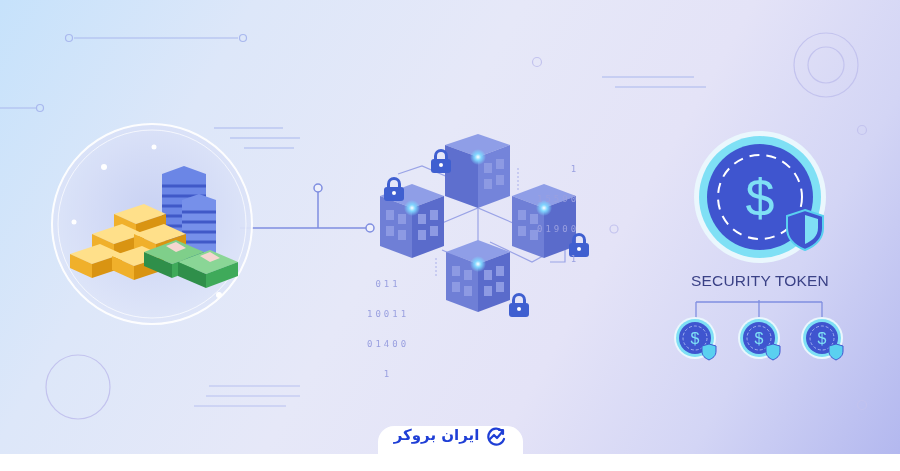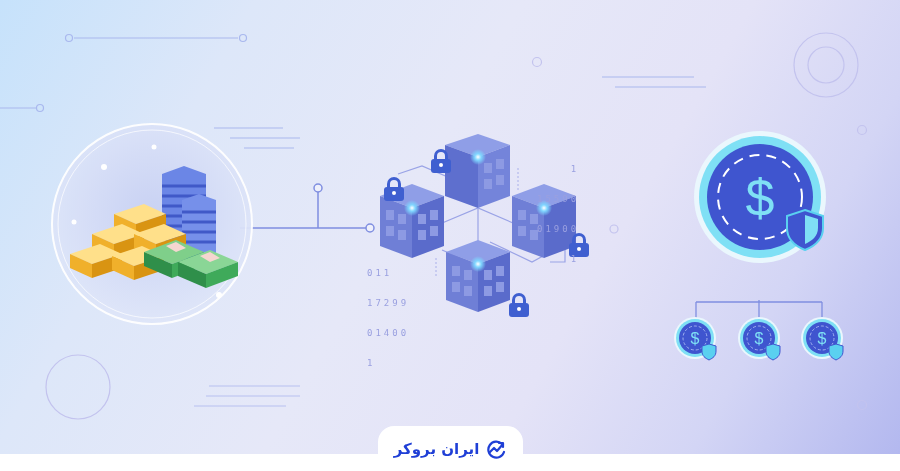--- a/index.html
+++ b/index.html
@@ -9,21 +9,21 @@
     background: linear-gradient(120deg, #c6e2fb 0%, #dde7f9 22%, #e6e8f8 45%, #e4e3f7 65%, #d3d5f5 82%, #b3b8ef 100%);
   }
   .abs { position:absolute; }
   svg { display:block; }
   .binary { position:absolute; font-family:"DejaVu Sans Mono", monospace; font-size:9px; line-height:10px; color:#9aa0e0; letter-spacing:3px; white-space:pre; }
   .token-label { position:absolute; left:660px; top:272px; width:200px; text-align:center; font-size:15.5px; color:#3a4186; letter-spacing:0.2px; }
   .footer { position:absolute; left:0; top:454px; width:900px; height:17px; background:#ffffff; }
   .logo-tab {
     position:absolute; left:378px; top:426px; width:145px; height:45px;
     background:#ffffff; border-radius:16px 16px 0 0;
-    display:flex; align-items:center; justify-content:center; gap:6px;
+    display:flex; align-items:flex-start; justify-content:center; gap:6px;
   }
   .logo-text { font-family:"DejaVu Sans", sans-serif; font-weight:bold; font-size:15px; color:#1f3fd6; direction:rtl; }
 </style>
 </head>
 <body>
 
 <div class="canvas">
 
   <svg class="abs" style="left:0;top:0" width="900" height="454">
     <g stroke="#a9b8ee" stroke-width="1.2" fill="none">
@@ -234,41 +234,42 @@
         </g>
     </svg>
   </div>
 
   <div class="binary" style="left:537px;top:144px;">
     <div>    1</div>
     <div>15590</div>
     <div>01900</div>
     <div>    1</div>
   </div>
-  <div class="binary" style="left:367px;top:248px;">
+  <div class="binary" style="left:367px;top:259px;text-align:center;">
     <div>011</div>
-    <div>17299</div>
+    <div>10011</div>
     <div>01400</div>
     <div>1</div>
   </div>
 
   <div class="abs" style="left:693px;top:130px;">
     <svg width="140" height="140">
       <circle cx="67" cy="67" r="66" fill="#eaf7fd"></circle>
       <circle cx="67" cy="67" r="61" fill="#7fe0f5"></circle>
       <circle cx="67" cy="67" r="53" fill="#3f55cf"></circle>
       <circle cx="67" cy="67" r="42" fill="none" stroke="#ffffff" stroke-width="2" stroke-dasharray="10,7"></circle>
       <text x="67" y="86" text-anchor="middle" font-family="Liberation Sans, sans-serif" font-size="52" fill="#7fe0f5">$</text>
       <g>
         <path d="M112,80 l18,6 v12 c0,12 -8,18 -18,22 c-10,-4 -18,-10 -18,-22 v-12z" fill="#3f55cf" stroke="#5ad0f0" stroke-width="2"></path>
         <path d="M112,85 l13,4 v9 c0,8 -6,13 -13,16z" fill="#7fe0f5"></path>
       </g>
     </svg>
   </div>
 
+  <div class="token-label">SECURITY TOKEN</div>
 
   <svg class="abs" style="left:690px;top:300px" width="140" height="20">
     <g stroke="#7f8ee0" stroke-width="1.3" fill="none">
       <line x1="6" y1="2" x2="132" y2="2"></line>
       <line x1="6" y1="2" x2="6" y2="20"></line>
       <line x1="69" y1="0" x2="69" y2="20"></line>
       <line x1="132" y1="2" x2="132" y2="20"></line>
     </g>
   </svg>
 

